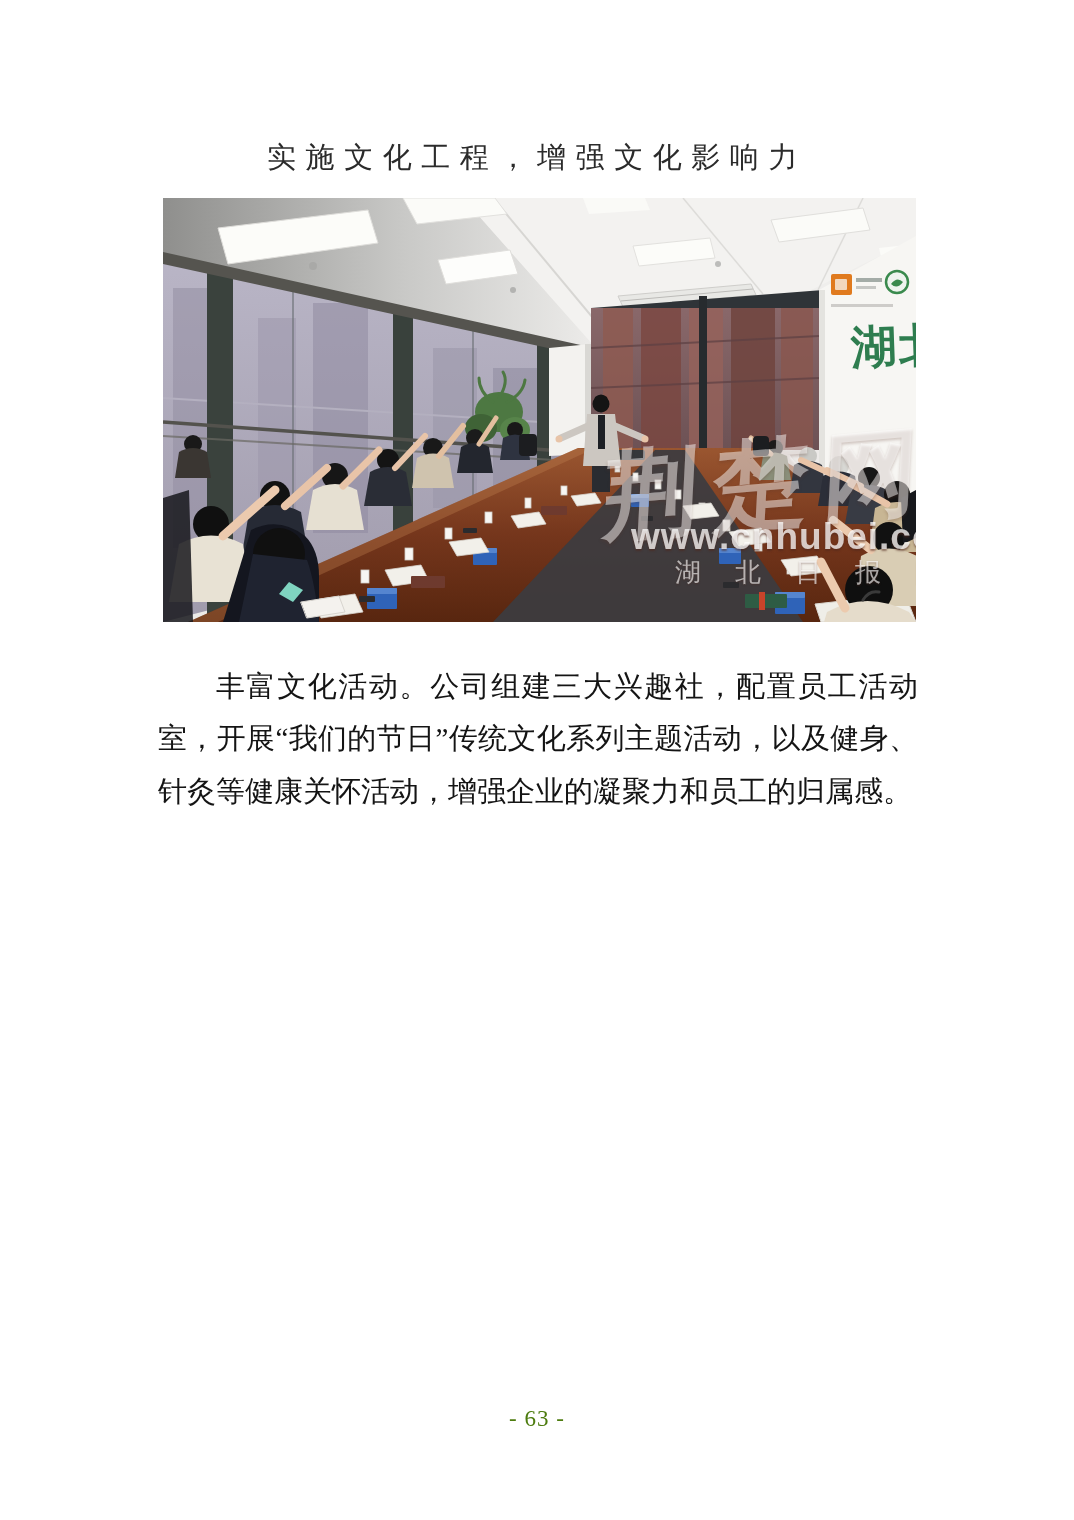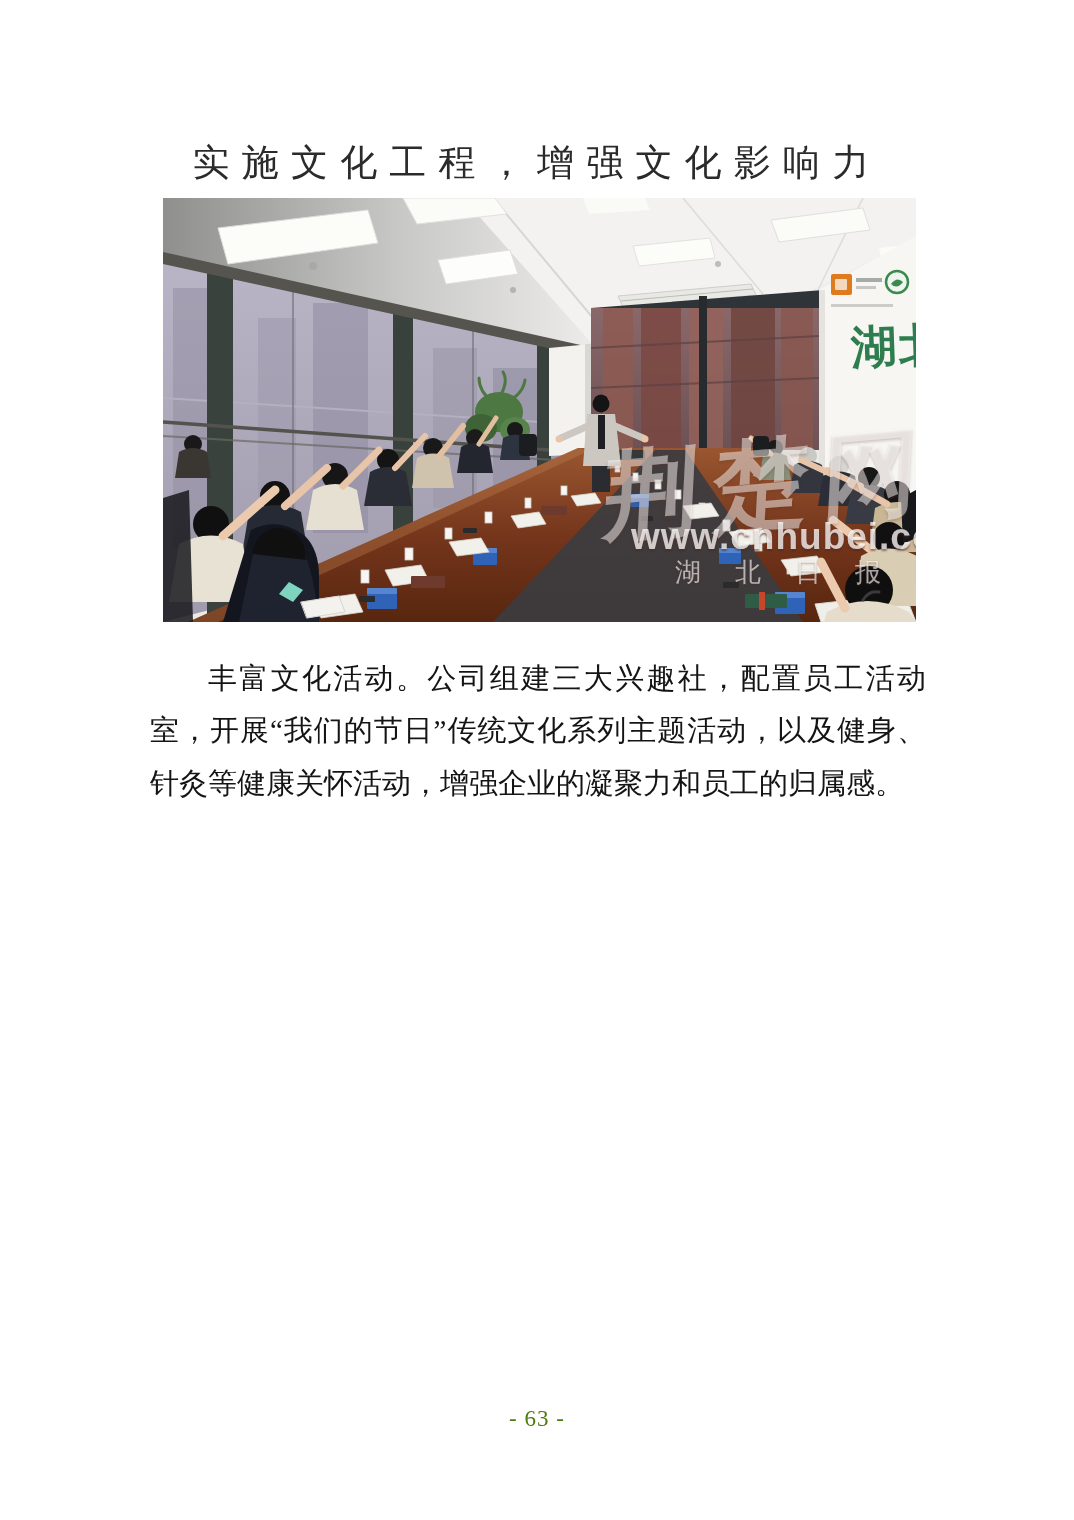--- a/index.html
+++ b/index.html
@@ -1,21 +1,21 @@
 <!DOCTYPE html>
 <html><head>
 <meta charset="utf-8">
 <style>
   html,body{margin:0;padding:0;background:#ffffff;}
   body{width:1074px;height:1520px;position:relative;overflow:hidden;
        font-family:"Liberation Serif","DejaVu Serif",serif;color:#1c1c1c;}
 
   .doc-title{
     position:absolute;top:138px;left:0;width:1074px;text-align:center;
-    font-size:37px;font-weight:500;color:#2b2b2b;letter-spacing:0.33em;
+    font-size:29px;font-weight:500;color:#2b2b2b;letter-spacing:0.33em;
   }
 
   .photo{
     position:absolute;left:163px;top:198px;width:753px;height:424px;
     overflow:hidden;background:#eceae8;
   }
   .photo svg{position:absolute;left:0;top:0;}
 
   .wall-text{
     position:absolute;left:688px;top:126px;width:80px;
@@ -41,21 +41,21 @@
     font-size:26px;line-height:1;white-space:nowrap;
     color:rgba(255,255,255,0.62);letter-spacing:34px;
     text-shadow:0 1px 2px rgba(80,40,30,0.4);
     margin-left:34px;
   }
 
   .body-text{
     position:absolute;left:150px;top:652px;width:776px;
     font-size:29px;line-height:52.4px;text-align:justify;color:#141414;
   }
-  .body-text p{margin:0;text-indent:2em;}
+  .body-text p{margin:8px;text-indent:2em;}
 
   .page-number{
     position:absolute;left:0;top:1406px;width:1074px;text-align:center;
     font-size:23px;color:#4d7c0f;letter-spacing:1px;
   }
 </style>
 </head>
 <body>
 
 <div class="doc-title">实施文化工程，增强文化影响力</div>

